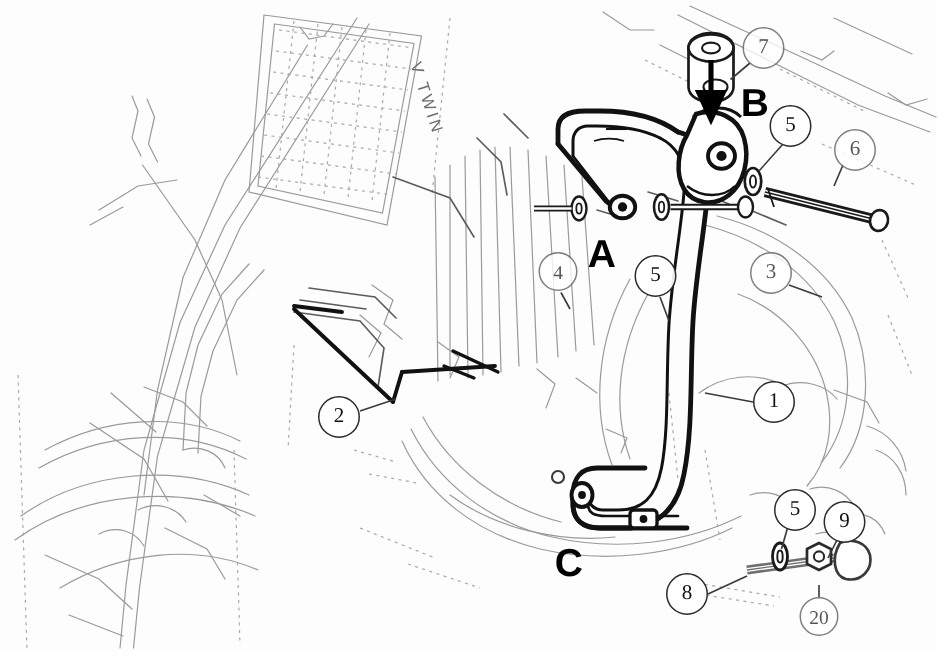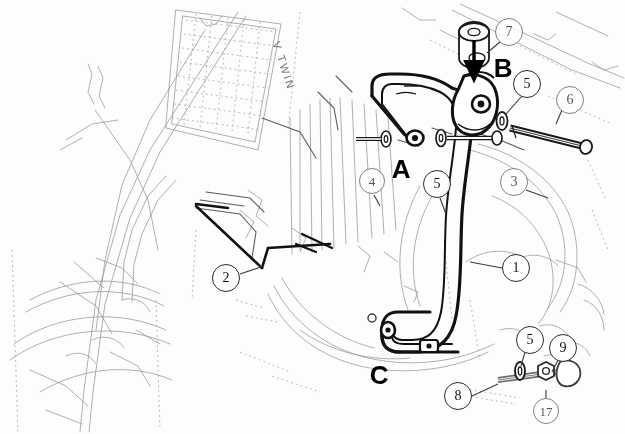--- a/index.html
+++ b/index.html
@@ -351,19 +351,19 @@
   <div class="balloon" style="left:226px;top:278px;">2</div>
   <div class="balloon faint" style="left:514px;top:182px;">3</div>
   <div class="balloon faint small" style="left:372px;top:181px;">4</div>
   <div class="balloon" style="left:437px;top:184px;">5</div>
   <div class="balloon" style="left:527px;top:84px;">5</div>
   <div class="balloon" style="left:530px;top:340px;">5</div>
   <div class="balloon faint" style="left:570px;top:100px;">6</div>
   <div class="balloon faint" style="left:509px;top:32px;">7</div>
   <div class="balloon" style="left:458px;top:396px;">8</div>
   <div class="balloon" style="left:563px;top:348px;">9</div>
-  <div class="balloon faint small" style="left:546px;top:411px;">17</div>
+  <div class="balloon faint small" style="left:546px;top:411px;">20</div>
 
   <div class="letter" style="left:401px;top:169px;font-size:26px;">A</div>
   <div class="letter" style="left:503px;top:68px;font-size:26px;">B</div>
   <div class="letter" style="left:379px;top:375px;font-size:26px;">C</div>
 
 </div>
 
 </body></html>

